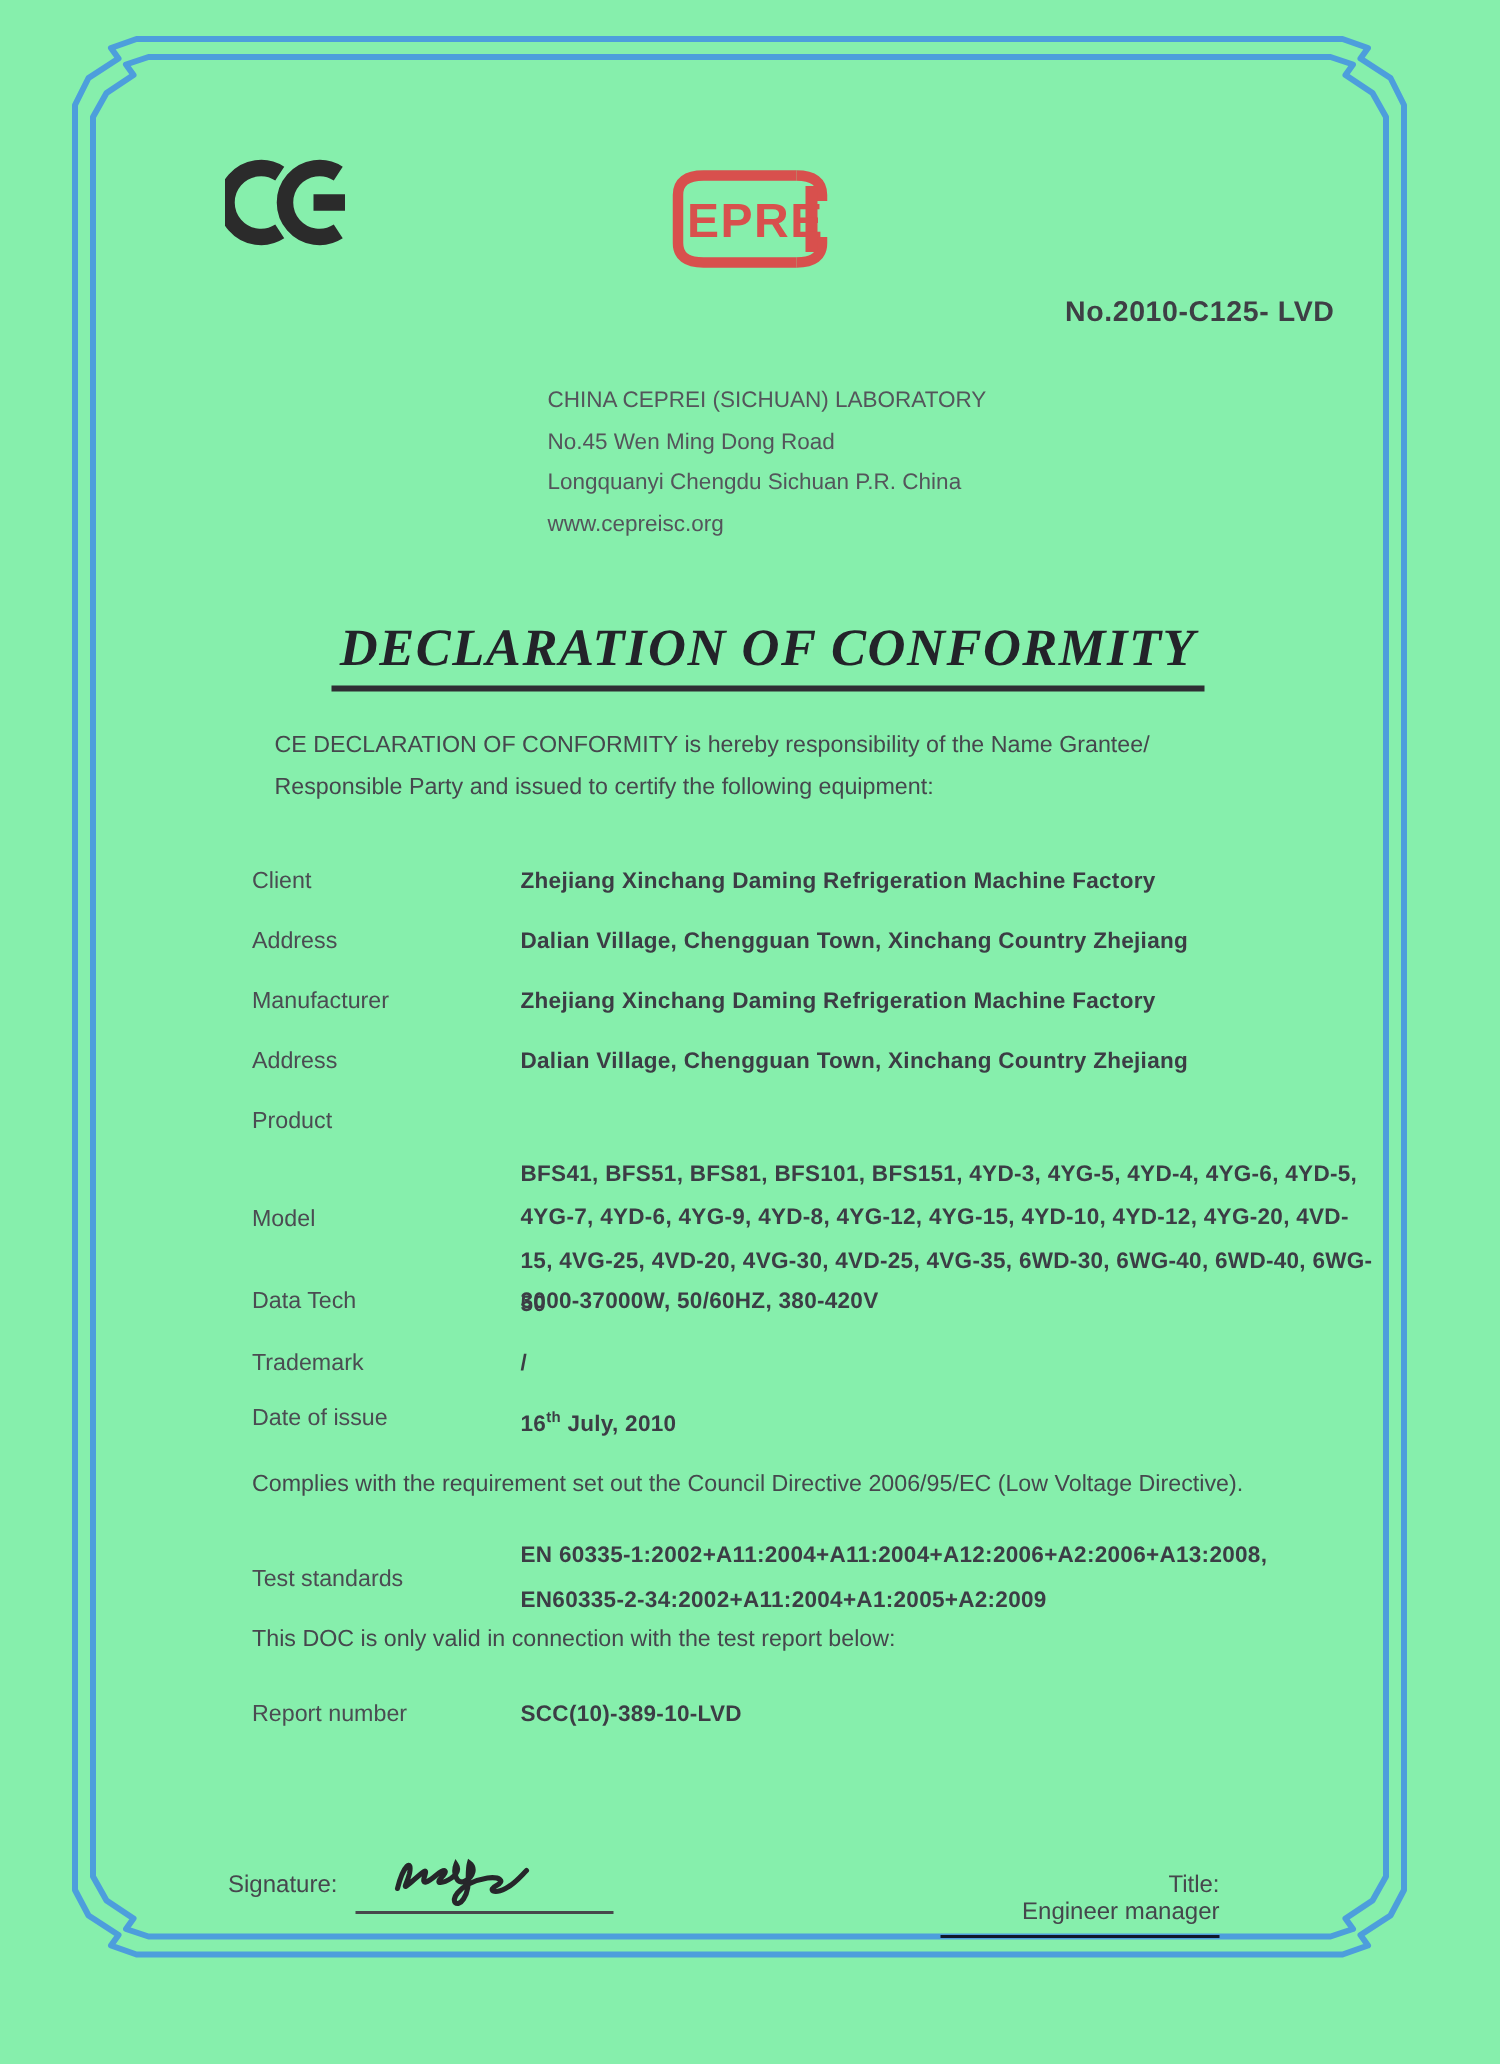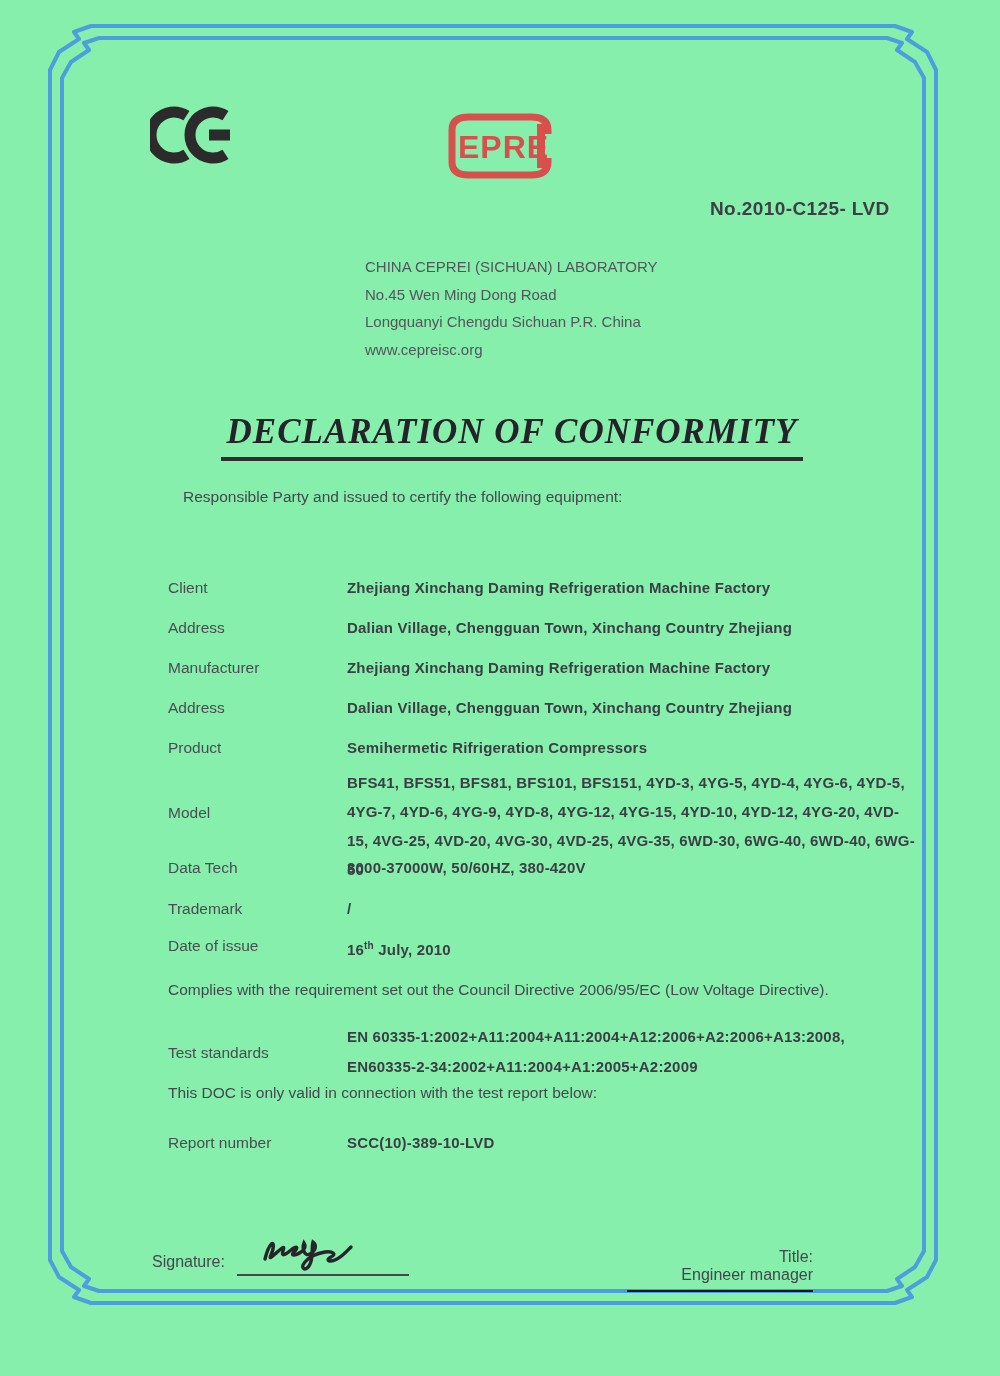--- a/index.html
+++ b/index.html
@@ -33,21 +33,21 @@
   .frow-model{align-items:flex-start;}
   sup{font-size:10px;font-weight:bold;}
   
   .statement{left:168px;top:981px;width:780px;font-size:15.5px;color:#46474d;}
   .teststd{left:168px;top:1022px;display:flex;align-items:center;}
   .teststd .flabel{line-height:23px;}
   .teststd .fvalue{line-height:30px;}
   .validity{left:168px;top:1084px;width:700px;font-size:15.5px;color:#46474d;}
   .report{left:168px;top:1131px;display:flex;}
   
-  .sig-block{left:152px;top:1248px;font-size:16px;color:#46474d;display:flex;align-items:center;}
+  .sig-block{left:152px;top:1248px;font-size:16px;color:#46474d;display:flex;align-items:flex-start;}
   .sig-line{display:inline-block;width:172px;border-bottom:2px solid #47474b;margin-left:12px;position:relative;height:26px;}
   .sig-scribble{position:absolute;left:22px;bottom:-2px;}
   .title-block{left:617px;top:1248px;font-size:16px;color:#46474d;display:flex;align-items:flex-end;flex-direction:column;}
   .title-line{display:inline-block;width:186px;border-bottom:2px solid #0f172a;margin-left:10px;text-align:right;height:24px;font-size:16px;color:#45464c;}
   .logo-ce{left:150px;top:101px;}
   .logo-eprei{left:445px;top:110px;}
 </style>
 </head>
 <body>
 
@@ -79,20 +79,21 @@
     <div>No.45 Wen Ming Dong Road</div>
     <div>Longquanyi Chengdu Sichuan P.R. China</div>
     <div>www.cepreisc.org</div>
   </div>
 
   <div class="abs title-wrap">
     <span class="doc-title">DECLARATION OF CONFORMITY</span>
   </div>
 
   <div class="abs intro">
+    <div>CE DECLARATION OF CONFORMITY is hereby responsibility of the Name Grantee/</div>
     <div>Responsible Party and issued to certify the following equipment:</div>
   </div>
 
   <div class="abs fields">
     <div class="frow h40">
       <div class="flabel">Client</div>
       <div class="fvalue">Zhejiang Xinchang Daming Refrigeration Machine Factory</div>
     </div>
     <div class="frow h40">
       <div class="flabel">Address</div>
@@ -101,21 +102,20 @@
     <div class="frow h40">
       <div class="flabel">Manufacturer</div>
       <div class="fvalue">Zhejiang Xinchang Daming Refrigeration Machine Factory</div>
     </div>
     <div class="frow h43">
       <div class="flabel">Address</div>
       <div class="fvalue">Dalian Village, Chengguan Town, Xinchang Country Zhejiang</div>
     </div>
     <div class="frow h32">
       <div class="flabel">Product</div>
-      <div class="fvalue">Semihermetic Rifrigeration Compressors</div>
     </div>
     <div class="frow frow-model h88">
       <div class="flabel" style="align-self:center">Model</div>
       <div class="fvalue" style="width:568px">BFS41, BFS51, BFS81, BFS101, BFS151, 4YD-3, 4YG-5, 4YD-4, 4YG-6, 4YD-5, 4YG-7, 4YD-6, 4YG-9, 4YD-8, 4YG-12, 4YG-15, 4YD-10, 4YD-12, 4YG-20, 4VD-15, 4VG-25, 4VD-20, 4VG-30, 4VD-25, 4VG-35, 6WD-30, 6WG-40, 6WD-40, 6WG-50</div>
     </div>
     <div class="frow h41">
       <div class="flabel">Data Tech</div>
       <div class="fvalue">3000-37000W, 50/60HZ, 380-420V</div>
     </div>
     <div class="frow h37">

